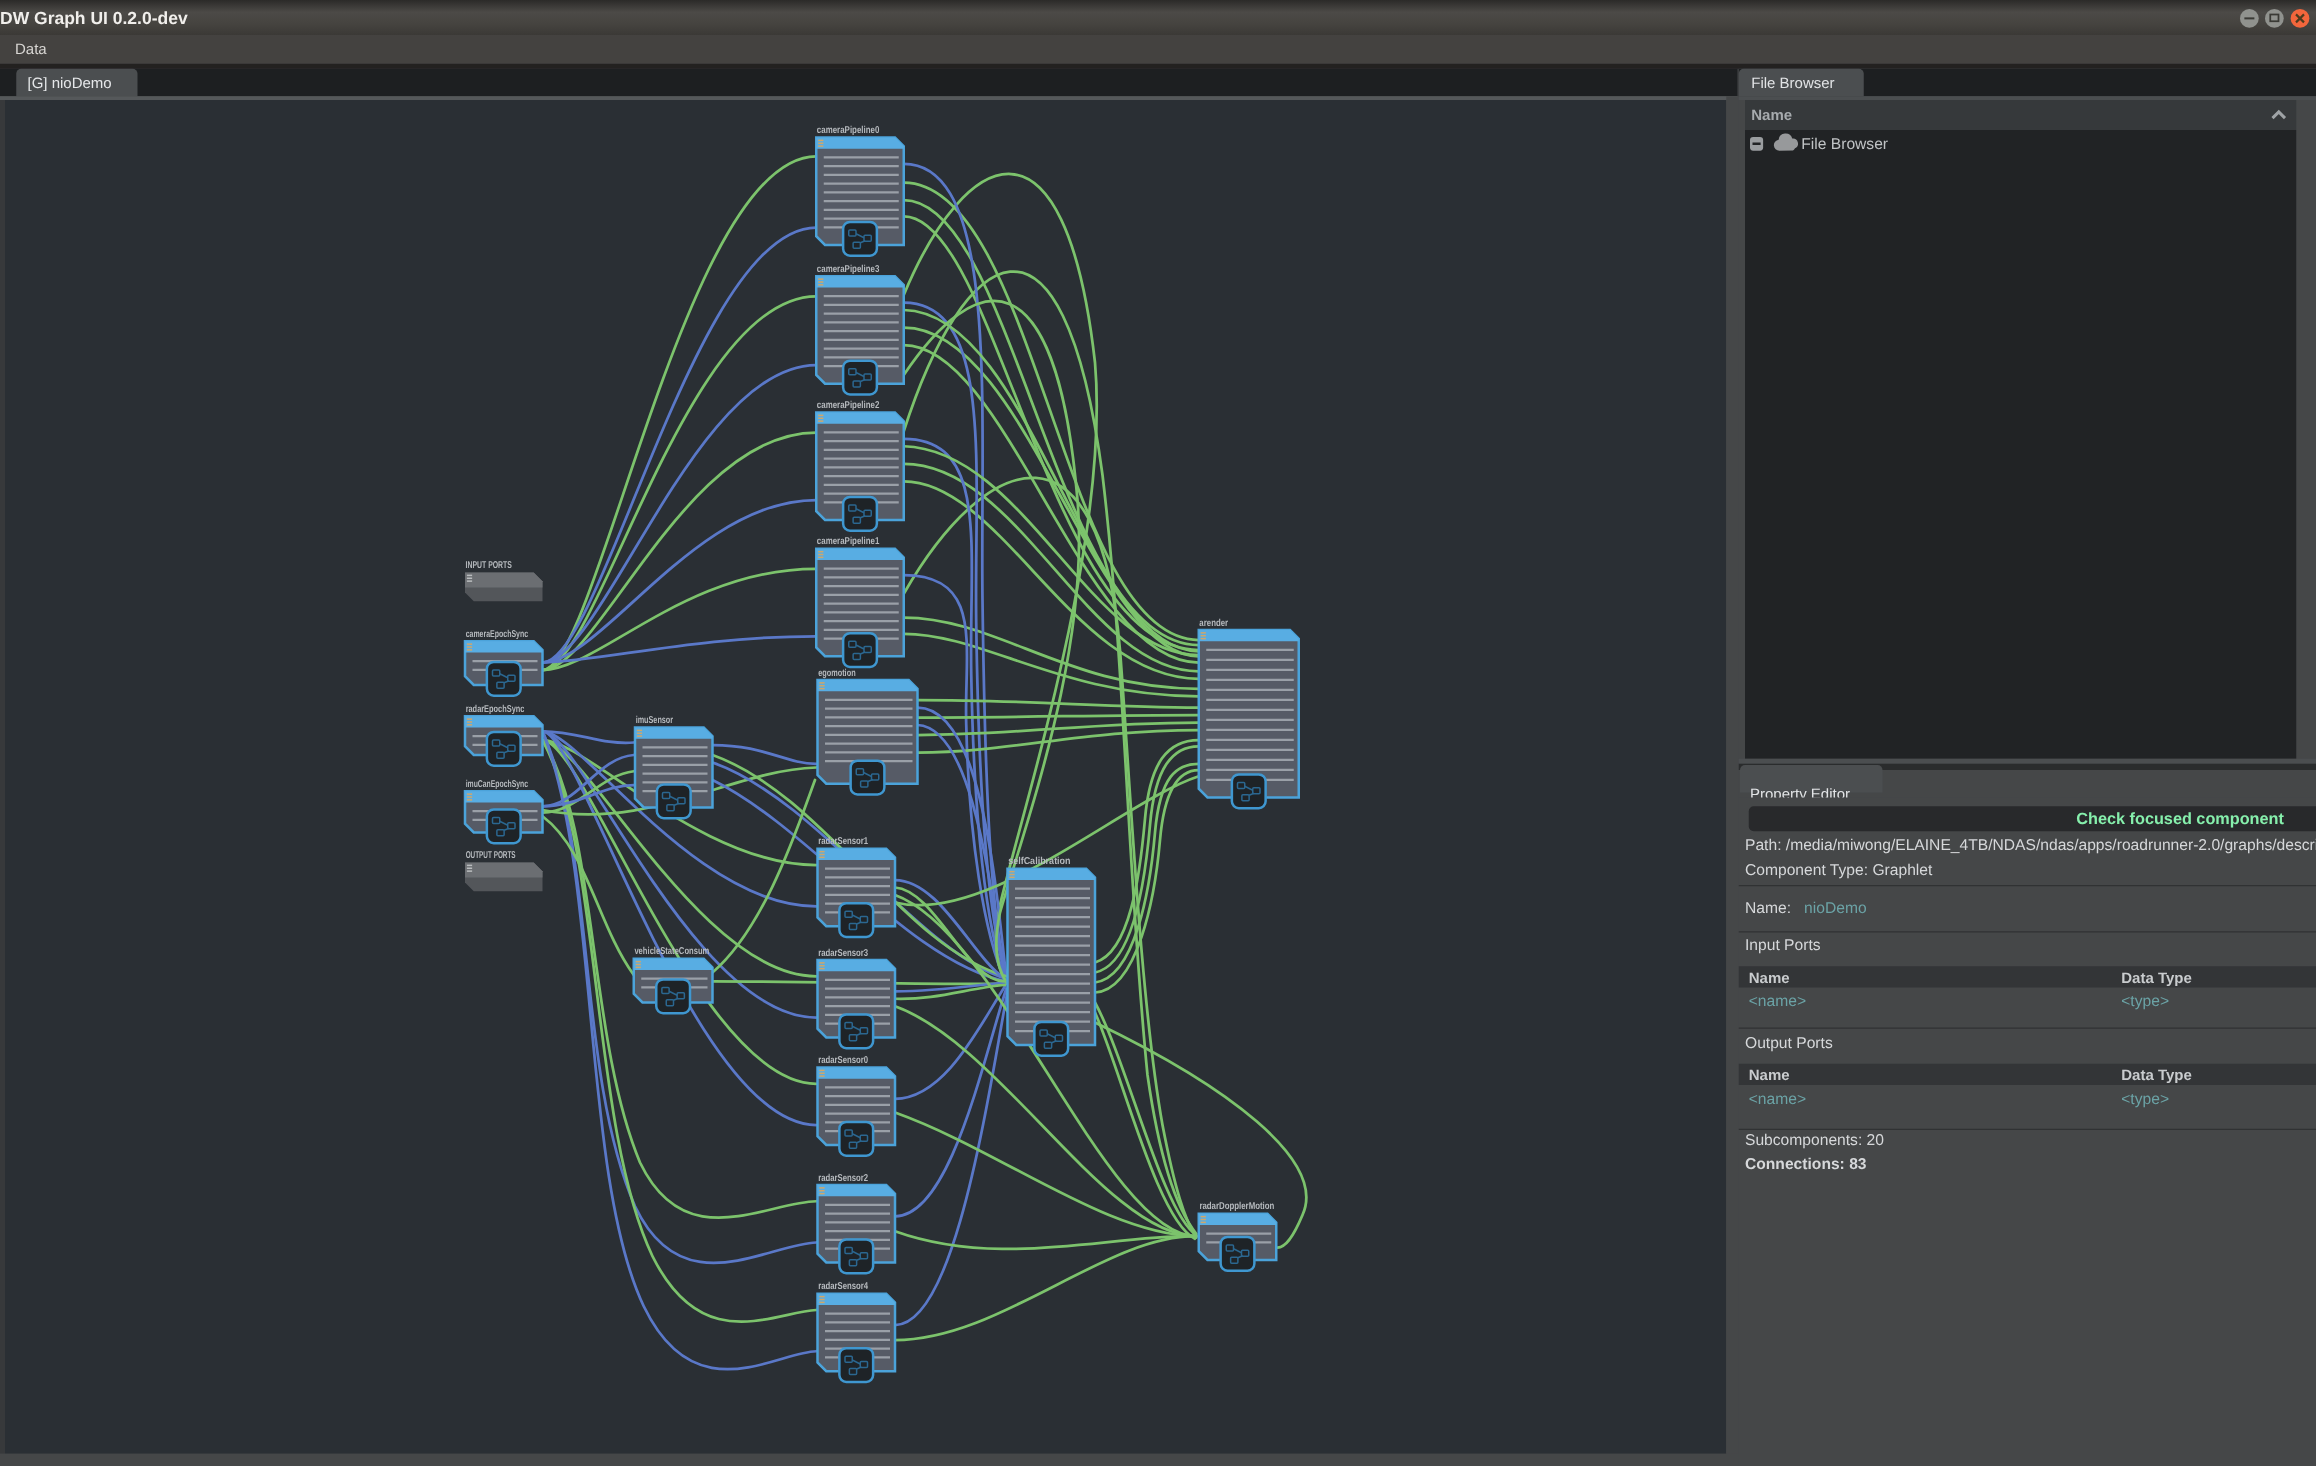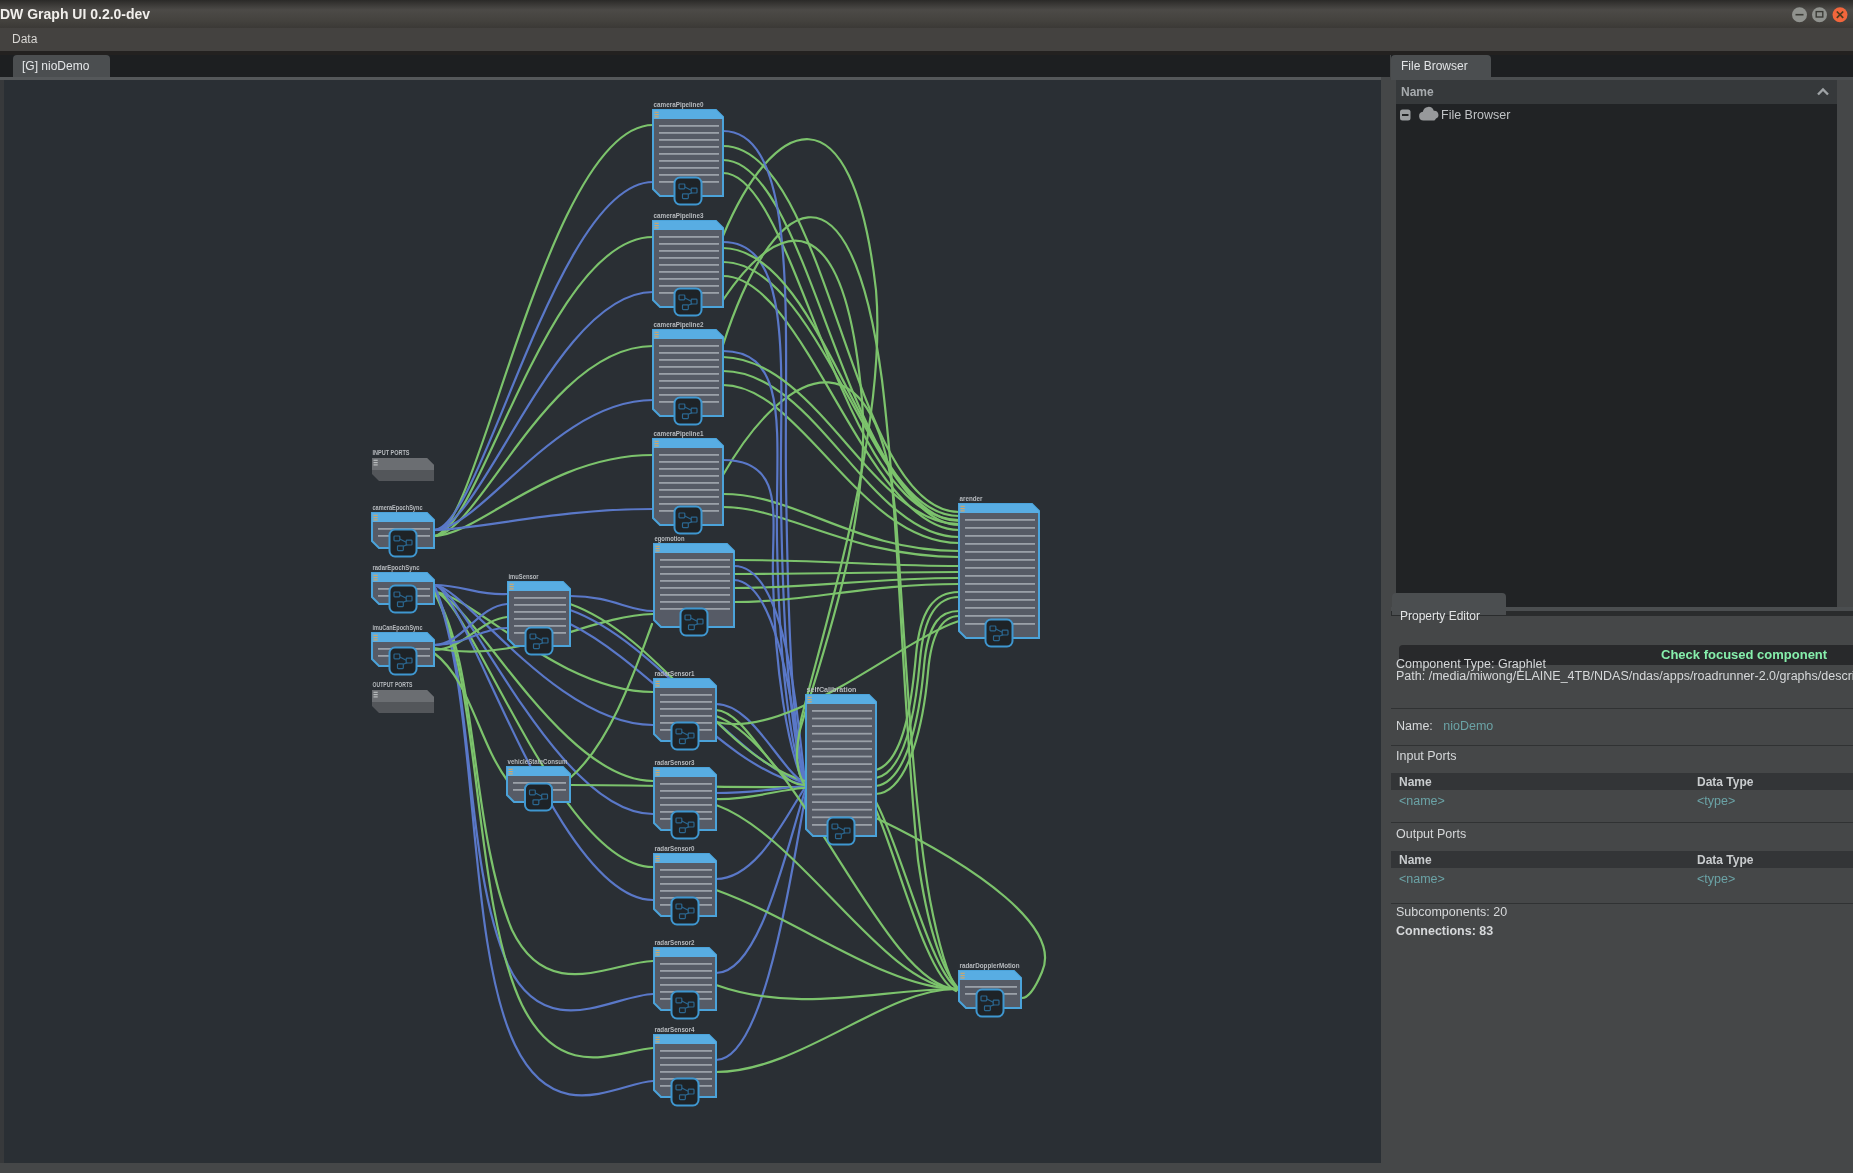--- a/index.html
+++ b/index.html
@@ -23,21 +23,21 @@
 #rpanel { position:absolute; left:1391px; top:55px; width:462px; height:1118px; background:#454748; }
 #fbtabrow { position:absolute; left:1391px; top:55px; width:462px; height:22px; background:#1d1f21; }
 #fbtab { position:absolute; left:1391px; top:55px; width:100px; height:22px; background:#4b4e50;
   border-radius:4px 4px 0 0; color:#e2e4e6; font-size:12px; padding:4px 0 0 10px; }
 #fbstrip { position:absolute; left:1391px; top:77px; width:462px; height:3px; background:#4b4e50; }
 #fbname { position:absolute; left:1396px; top:80px; width:441px; height:24px; background:#36393b;
   color:#a7abae; font-size:12px; font-weight:bold; padding:5px 0 0 5px; }
 #fbtree { position:absolute; left:1396px; top:104px; width:441px; height:503px; background:#212325; }
 #fbgap  { position:absolute; left:1391px; top:607px; width:462px; height:4px; background:#4b4e50; }
 #fbgap2 { position:absolute; left:1391px; top:611px; width:462px; height:5px; background:#2a2c2d; }
-#petab { position:absolute; left:1392px; top:593px; width:114px; height:22px; background:#4b4e50;
+#petab { position:absolute; left:1392px; top:612px; width:114px; height:22px; background:#4b4e50;
   border-radius:4px 4px 0 0; color:#e2e4e6; font-size:12px; padding:16px 0 0 8px; }
 #pebg { position:absolute; left:1391px; top:638px; width:462px; height:535px; background:#454748; }
 #checkbtn { position:absolute; left:1399px; top:645px; width:454px; height:20px; background:#28292b;
   border-radius:4px 0 0 4px; }
 #checktxt { position:absolute; left:1661px; top:647px; font-size:13px; font-weight:bold; color:#86efac; }
 .ptxt { position:absolute; left:1396px; font-size:12.5px; color:#d6d8da; white-space:nowrap; }
 .sep { position:absolute; left:1391px; width:462px; height:1px; background:#303233; }
 .thead { position:absolute; left:1391px; width:462px; height:17px; background:#333537; }
 .thname { position:absolute; left:1399px; font-size:12px; font-weight:bold; color:#c9cccE; }
 .teal { color:#6ba3a6; }
@@ -541,21 +541,21 @@
  <path d="M24.5,14.5 a4.4,4.4 0 0 1 -0.6,-8.76 a5.6,5.6 0 0 1 10.9,-0.95 a4.1,4.1 0 0 1 2.2,7.8 a4.3,4.3 0 0 1 -1.6,1.9 z" fill="#97999b"></path>
 </svg>
 <div class="abs" style="left:1441px;top:108px;font-size:12.5px;color:#c0c3c5;">File Browser</div>
 <div id="fbgap"></div>
 <div id="fbgap2"></div>
 <div id="petab">Property Editor</div>
 <div id="pebg"></div>
 <div id="checkbtn"></div>
 <div id="checktxt">Check focused component</div>
 <div class="ptxt" style="top:669px;">Path: /media/miwong/ELAINE_4TB/NDAS/ndas/apps/roadrunner-2.0/graphs/descri</div>
-<div class="ptxt" style="top:657px;">Component Type: Graphlet</div>
+<div class="ptxt" style="top:689px;">Component Type: Graphlet</div>
 <div class="sep" style="top:708px;"></div>
 <div class="ptxt" style="top:719px;">Name:&nbsp;&nbsp; <span class="teal">nioDemo</span></div>
 <div class="sep" style="top:745px;"></div>
 <div class="ptxt" style="top:749px;">Input Ports</div>
 <div class="thead" style="top:773px;"></div>
 <div class="thname" style="top:775px;">Name</div>
 <div class="thname" style="top:775px;left:1697px;">Data Type</div>
 <div class="ptxt teal" style="left:1399px;top:794px;">&lt;name&gt;</div>
 <div class="ptxt teal" style="left:1697px;top:794px;">&lt;type&gt;</div>
 <div class="sep" style="top:822px;"></div>

